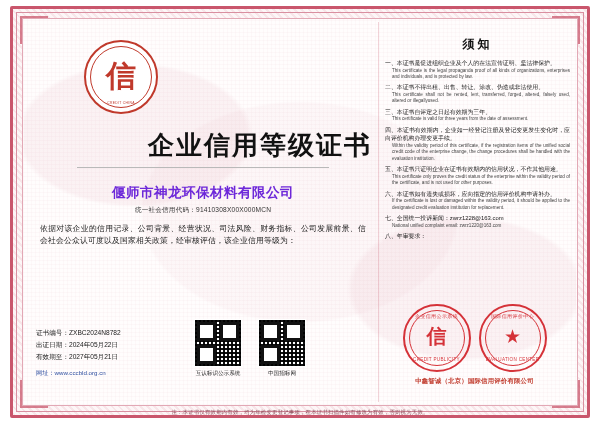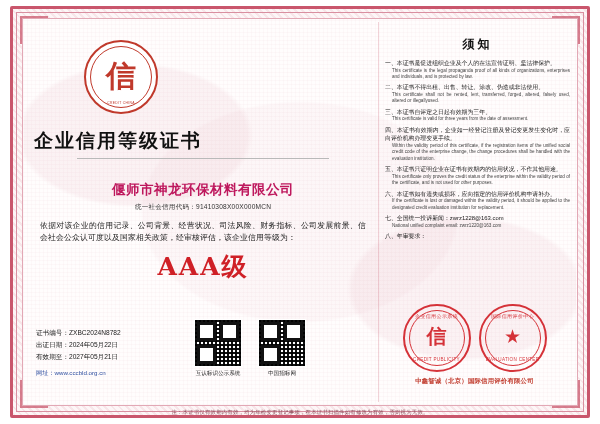--- a/index.html
+++ b/index.html
@@ -130,23 +130,23 @@
     bottom: 7px;
     text-align: center;
     font-size: 3.4px;
     letter-spacing: .3px;
     color: #c0392b;
   }
 
   
   .main-title {
     margin-top: 100px;
-    text-align: left;
+    text-align: right;
     font-family: "DejaVu Serif", serif;
-    font-size: 19px;
+    font-size: 26px;
     font-weight: bold;
     letter-spacing: 2px;
     color: #111;
   }
   .main-title-en {
     text-align: center;
     font-size: 7.4px;
     letter-spacing: 1.4px;
     color: #333;
     margin-top: 3px;
@@ -155,22 +155,22 @@
     width: 252px;
     height: 1px;
     background: #b9b9b9;
     margin: 4px auto 0;
   }
   .company-name {
     text-align: center;
     font-family: "DejaVu Serif", serif;
     font-size: 13.5px;
     font-weight: bold;
-    color: #be185d;
-    margin-top: 22px;
+    color: #6d28d9;
+    margin-top: 16px;
     letter-spacing: .5px;
   }
   .usci {
     text-align: center;
     font-size: 6.6px;
     color: #333;
     margin-top: 4px;
     letter-spacing: .2px;
   }
 
@@ -399,21 +399,20 @@
       <div class="title-rule"></div>
 
       <div class="company-name">偃师市神龙环保材料有限公司</div>
 
       <div class="usci">
         <span>统一社会信用代码：</span><span>91410308X00X000MCN</span>
       </div>
 
       <div class="body-text">依据对该企业的信用记录、公司背景、经营状况、司法风险、财务指标、公司发展前景、信会社会公众认可度以及国家相关政策，经审核评估，该企业信用等级为：</div>
 
-      <div class="grade">AAA级</div>
 
       <div class="bottom-row">
         <div class="meta">
           <div class="row">
             <span>证书编号：</span><span>ZXBC2024N8782</span>
           </div>
           <div class="row">
             <span>出证日期：</span><span>2024年05月22日</span>
           </div>
           <div class="row">

